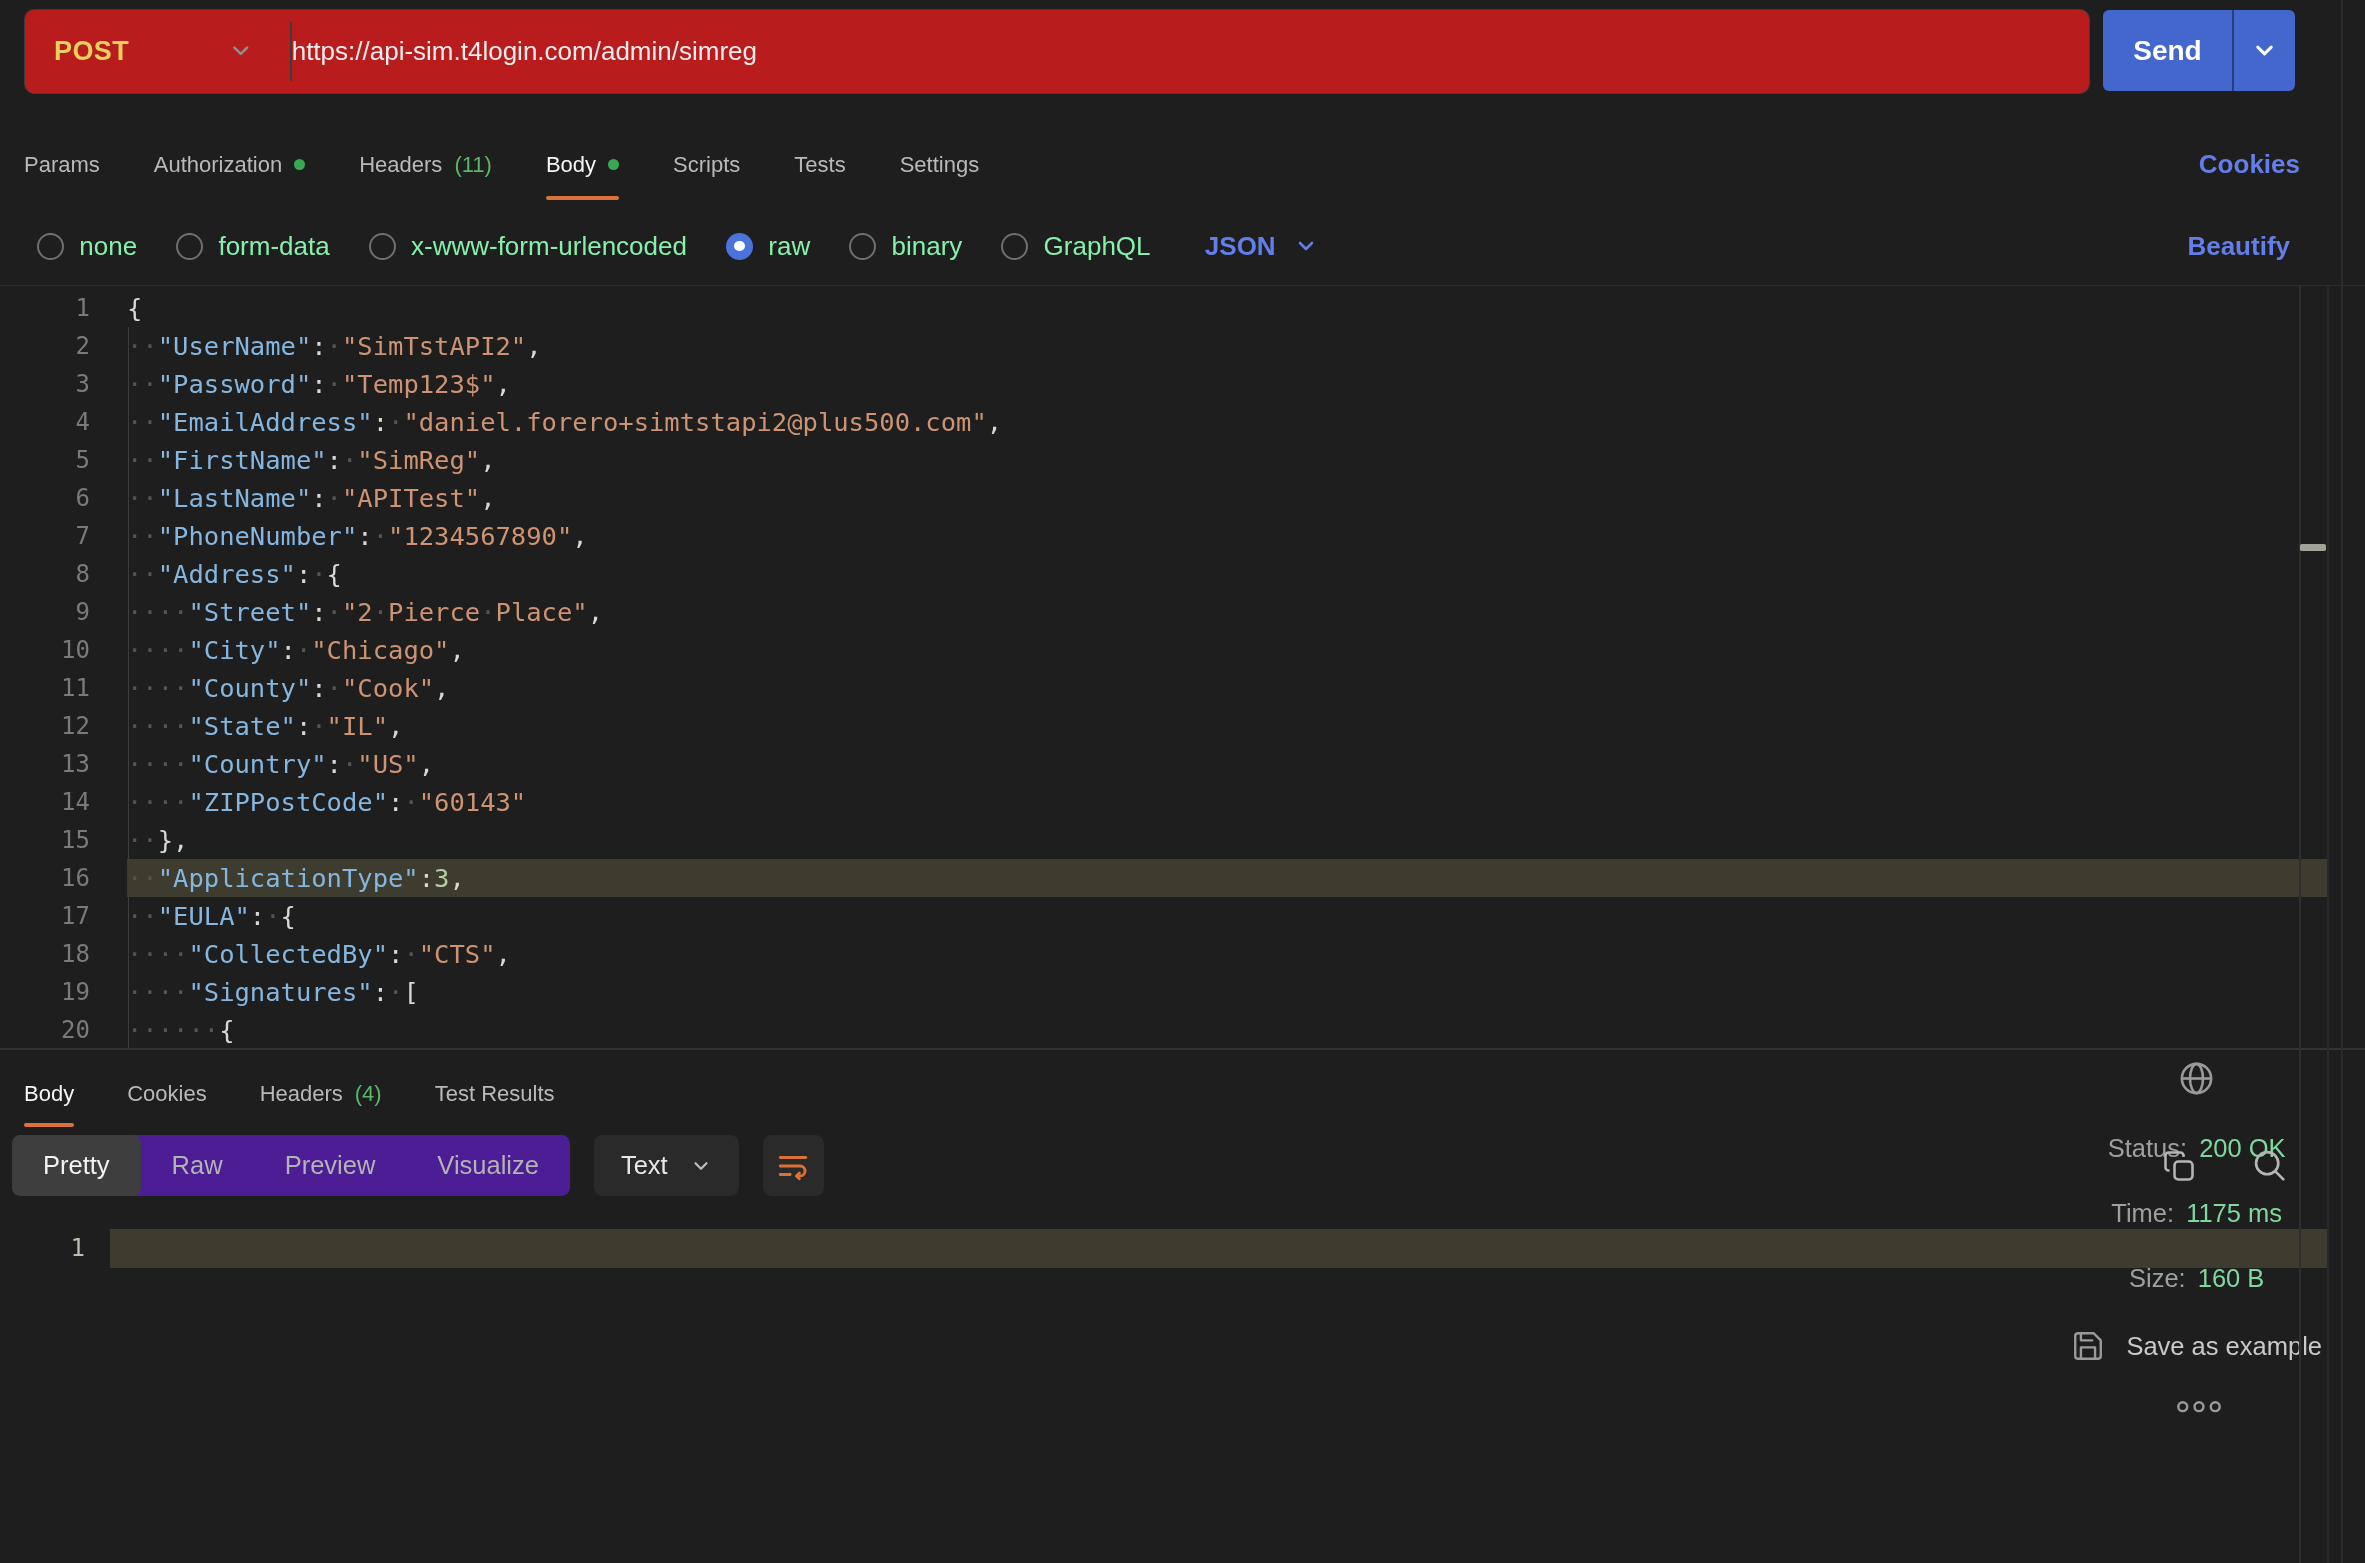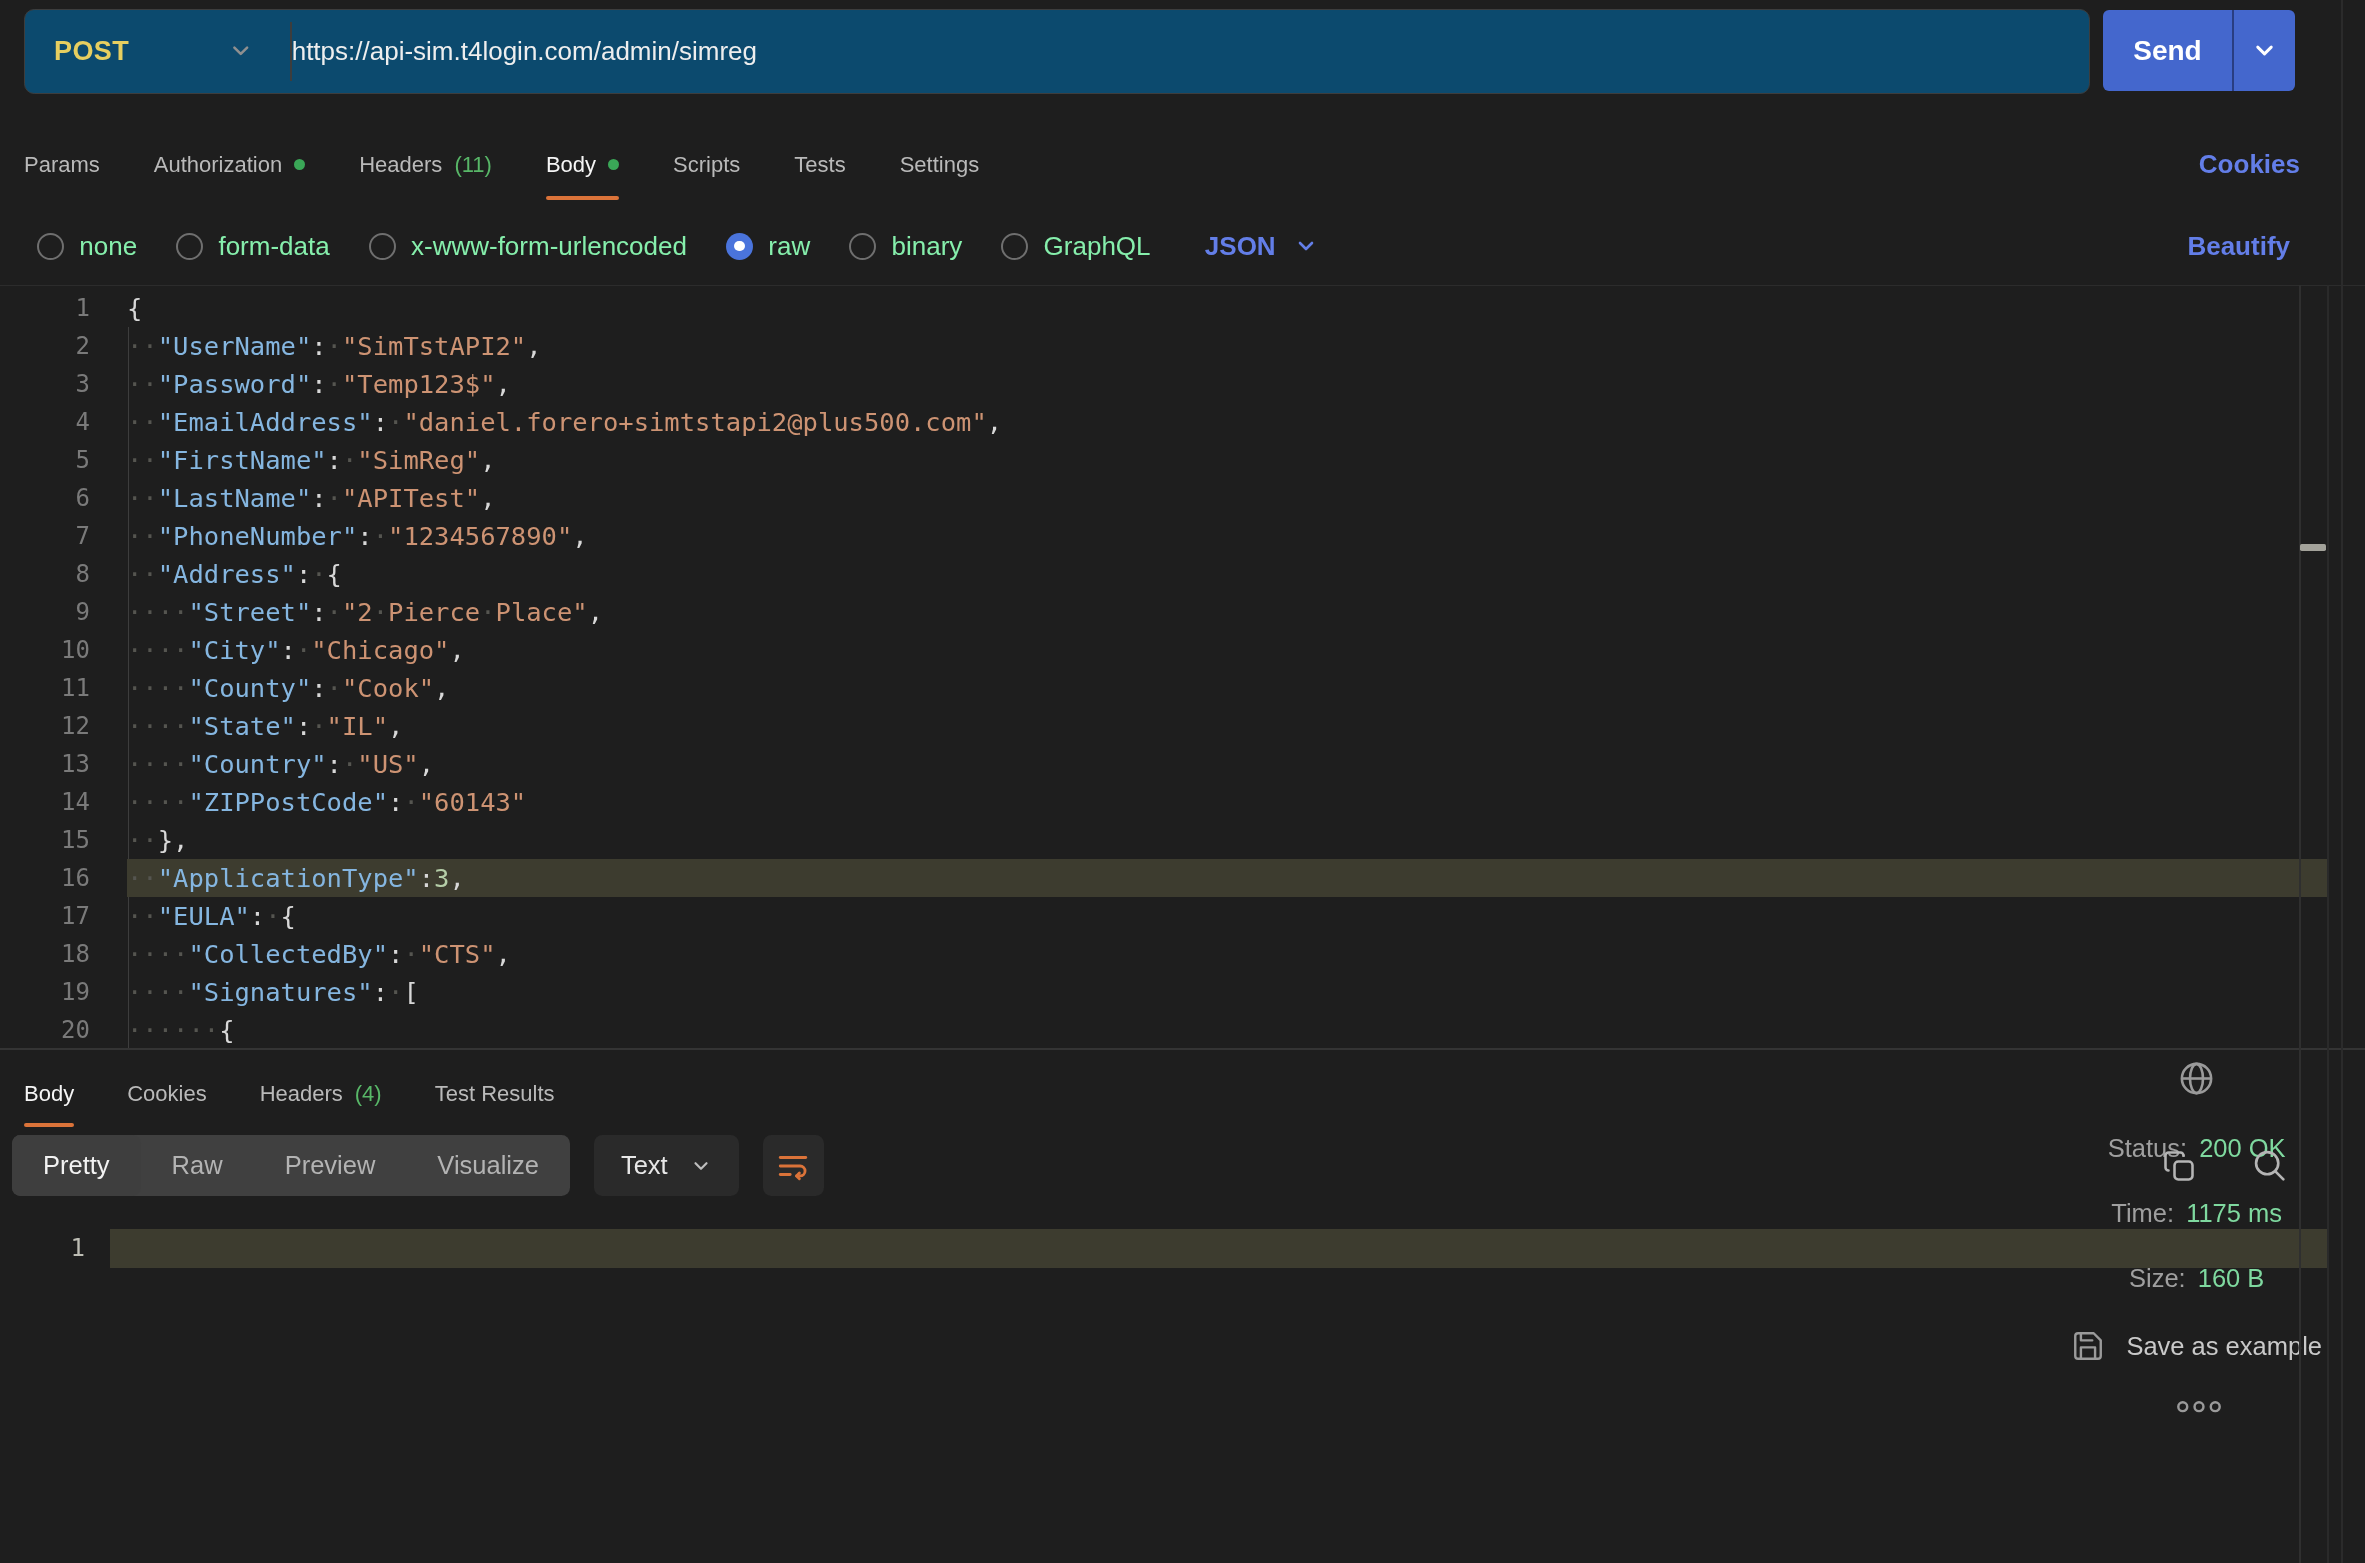--- a/index.html
+++ b/index.html
@@ -7,21 +7,21 @@
   body {
     background: var(--bg, #1e1e1e);
     font-family: "Liberation Sans", sans-serif;
     color:#e8e8e8;
     position:relative;
   }
   
   .urlbar{
     position:absolute; left:24px; top:8.5px; width:2066px; height:85px;
     border:1.7px solid #3d3d3d; border-radius:10.2px; display:flex; align-items:stretch;
-    background:#0c4a6e;
+    background:#b91c1c;
   }
   .method{ width:265px; display:flex; align-items:center; padding-left:29px; position:relative; cursor:pointer;}
   .method .m-label{ font-weight:bold; font-size:27px; color:var(--method,#e7cf60); letter-spacing:0.4px;}
   .method .chev{ position:absolute; right:37px; color:#8f8f8f;}
   .url-divider{ width:1.7px; background:#3d3d3d; margin:12px 0;}
   .url-text{ flex:1; display:flex; align-items:center; font-size:26px; color:#eeeeee; white-space:nowrap; overflow:hidden;}
   .send{
     position:absolute; left:2103px; top:10.2px; width:192px; height:81px;
     background:var(--blue,#4467cd); border-radius:6px; display:flex; cursor:pointer;
   }
@@ -68,21 +68,21 @@
   .resp-divider{ position:absolute; left:0; top:1048px; width:2366px; height:1.7px; background:#343434;}
   .resp-tabs{ position:absolute; left:24px; top:1059px; height:70px; display:flex; gap:53px; align-items:center;}
   .resp-meta{ position:absolute; right:44px; top:1059px; height:70px; display:flex; align-items:center; gap:36px;flex-direction:column;}
   .meta-group{ display:flex; align-items:center; gap:12px; font-size:25.5px; color:#9f9f9f;}
   .meta-group .val{ color:var(--status-green,#7fd99f);}
   .meta-icon{ color:#9a9a9a; display:flex; align-items:center;}
   .save-group{ display:flex; align-items:center; gap:21px; color:#c9c9c9; font-size:25.5px; cursor:pointer;}
   .more-btn{ color:#9a9a9a; display:flex; align-items:center; cursor:pointer; margin-left:5.1px;}
   
   .resp-toolbar{ position:absolute; left:12px; top:1135px; height:61px; display:flex; align-items:center; gap:24px;}
-  .seg{ background:#404040; border-radius:8.5px; display:flex; height:61px; align-items:stretch;}
+  .seg{ background:#4c1d95; border-radius:8.5px; display:flex; height:61px; align-items:stretch;}
   .segbtn{ padding:0 31px; display:flex; align-items:center; font-size:25.5px; color:#b3b3b3; border-radius:8.5px; cursor:pointer;}
   .segbtn.active{ background:#3e3e3e; color:#f2f2f2;}
   .dd{ background:#2a2a2a; border-radius:8.5px; height:61px; display:flex; align-items:center; padding:0 27px; gap:22px; cursor:pointer;}
   .dd .d-txt{ font-size:25.5px; color:#e8e8e8;}
   .dd .chev{ color:#bdbdbd;}
   .iconbtn{ width:61px; height:61px; background:#2a2a2a; border-radius:8.5px; display:flex; align-items:center; justify-content:center; color:var(--accent,#db7339); cursor:pointer;}
   .resp-actions{ position:absolute; right:78px; top:1135px; height:61px; display:flex; align-items:center; gap:54px;}
   .act-icon{ color:#b5b5b5; display:flex; align-items:center; cursor:pointer;}
   
   .resp-body{ position:absolute; left:0; top:1210px; width:2366px; bottom:0; overflow:hidden;}

